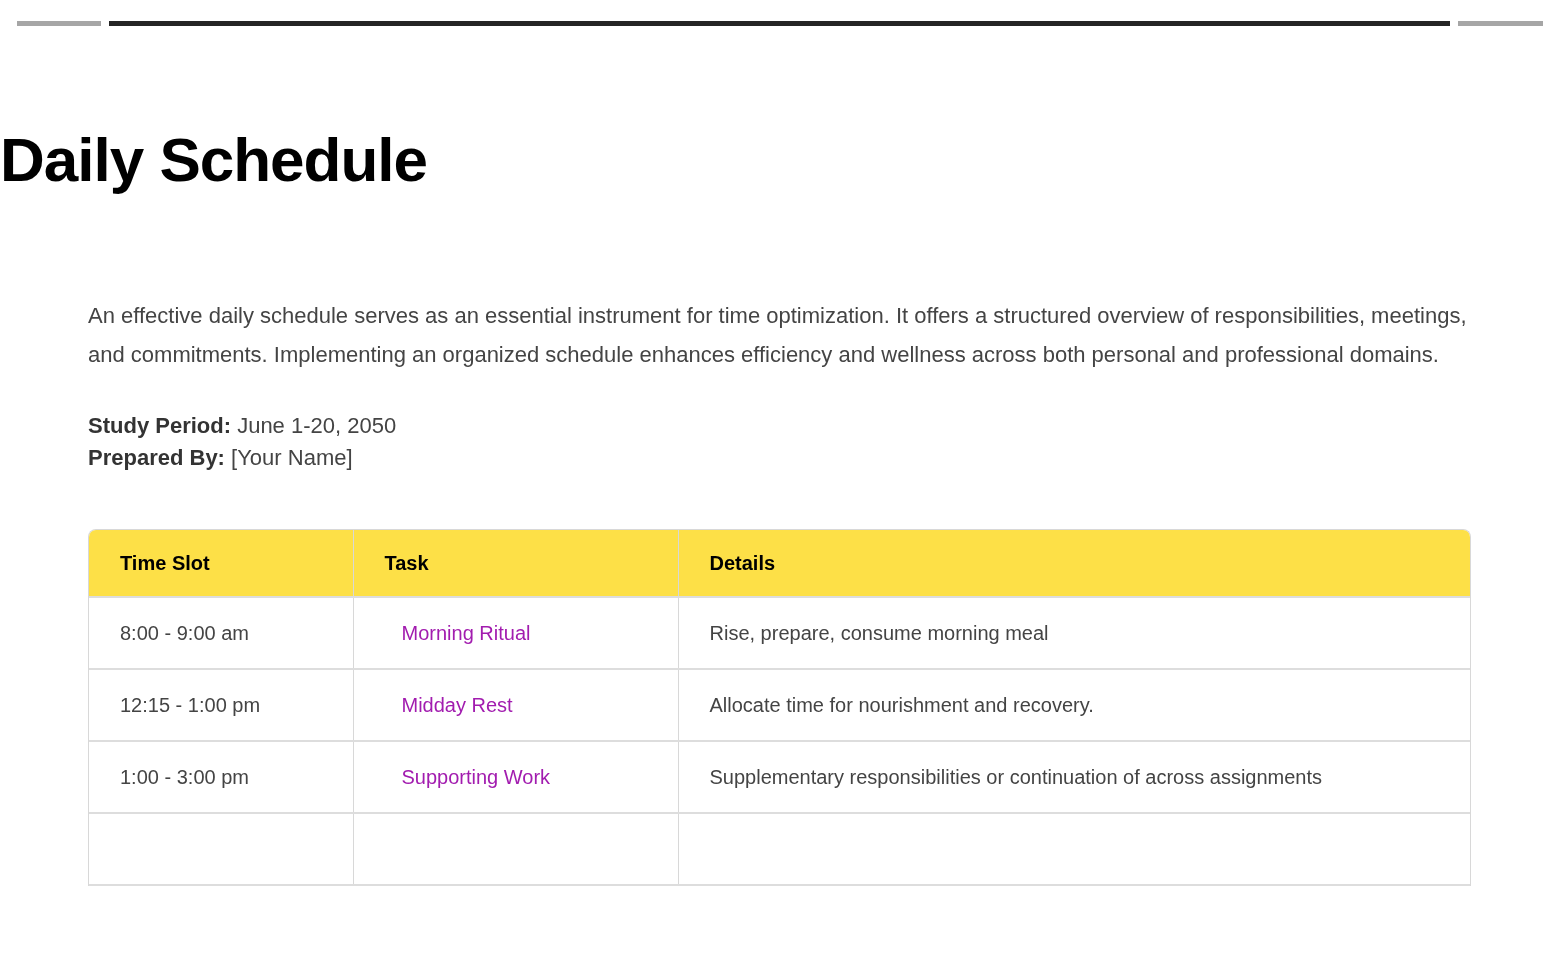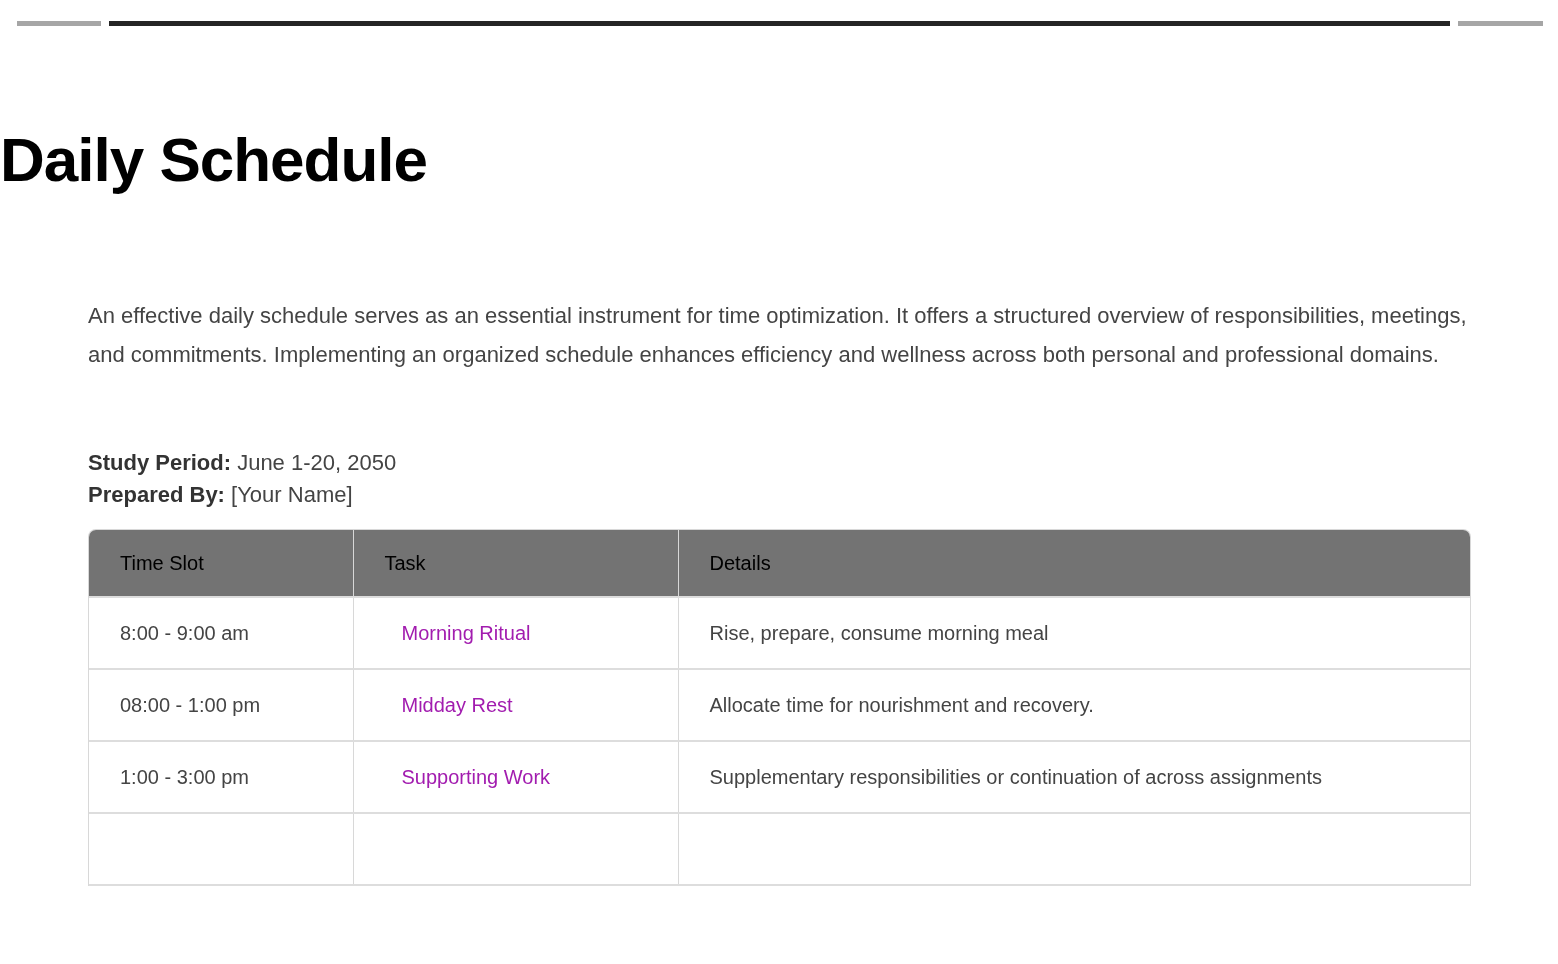--- a/index.html
+++ b/index.html
@@ -53,21 +53,21 @@
       top: 296px;
       left: 88px;
       width: 1385px;
       font-size: 22px;
       line-height: 39px;
       color: #444444;
       margin: 0;
     }
     .meta {
       position: absolute;
-      top: 447px;
+      top: 410px;
       left: 88px;
       font-size: 22px;
       line-height: 32px;
       color: #444444;
     }
     .meta-row {
       display: block;
       white-space: nowrap;
     }
     .meta-label {
@@ -98,23 +98,23 @@
       border-right: 1px solid #d8d8d8;
       border-bottom: 2px solid #dddddd;
       white-space: nowrap;
       overflow: hidden;
     }
     th:last-child, td:last-child {
       border-right: none;
       margin-left: 47px;
     }
     th {
-      background: #737373;
+      background: #fde047;
       color: #000000;
-      font-weight: normal;
+      font-weight: bold;
       height: 66px;
     }
     td {
       height: 70px;
       color: #444444;
     }
     td.task-cell {
       color: #a21caf;
       padding-left: 48px;
     }
@@ -157,21 +157,21 @@
         <th>Details</th>
       </tr>
     </thead>
     <tbody>
       <tr>
         <td>8:00 - 9:00 am</td>
         <td class="task-cell">Morning Ritual</td>
         <td>Rise, prepare, consume morning meal</td>
       </tr>
       <tr>
-        <td>08:00 - 1:00 pm</td>
+        <td>12:15 - 1:00 pm</td>
         <td class="task-cell">Midday Rest</td>
         <td>Allocate time for nourishment and recovery.</td>
       </tr>
       <tr>
         <td>1:00 - 3:00 pm</td>
         <td class="task-cell">Supporting Work</td>
         <td>Supplementary responsibilities or continuation of across assignments</td>
       </tr>
       <tr>
         <td></td>

